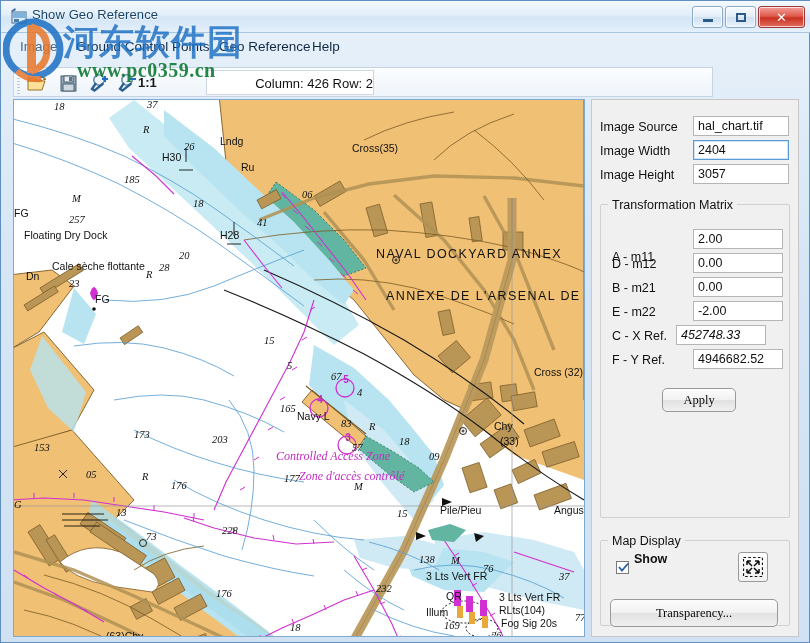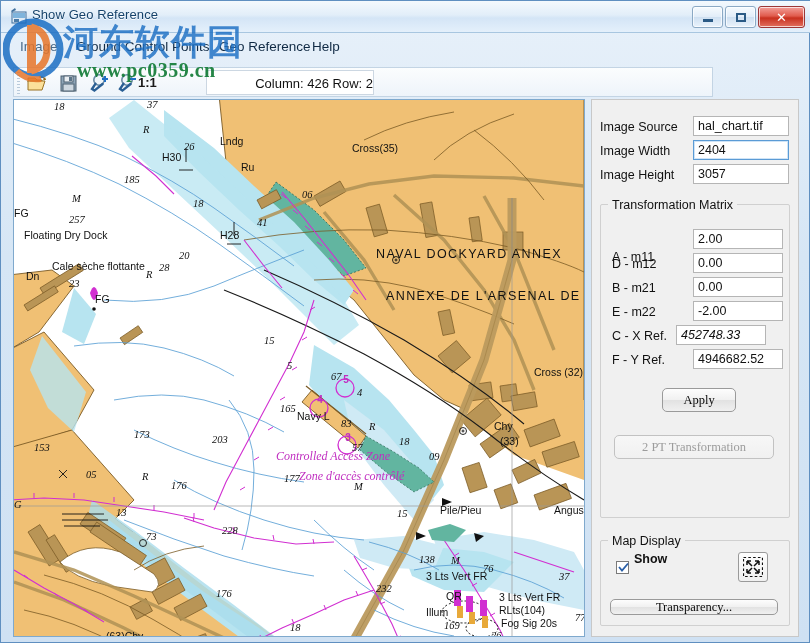--- a/index.html
+++ b/index.html
@@ -555,21 +555,20 @@
     <span class="fld-label" style="left:20px;top:205px;">E - m22</span>
     <div class="txtbox" style="left:101px;top:201px;width:90px;">-2.00</div>
 
     <span class="fld-label" style="left:20px;top:229px;">C - X Ref.</span>
     <div class="txtbox" style="left:84px;top:225px;width:90px;font-style:italic;">452748.33</div>
 
     <span class="fld-label" style="left:20px;top:253px;">F - Y Ref.</span>
     <div class="txtbox" style="left:101px;top:249px;width:90px;">4946682.52</div>
 
     <div class="btn" style="left:70px;top:280px;width:74px;height:24px;">Apply</div>
-    <div class="btn disabled" style="left:22px;top:327px;width:160px;height:24px;">2 PT Transformation</div>
 
     <div class="groupbox" style="left:8px;top:440px;width:190px;height:86px;"></div>
     <span class="group-title" style="left:16px;top:434px;">Map Display</span>
 
     <div class="chk" style="left:24px;top:461px;">
       <svg width="11" height="11" viewBox="0 0 11 11">
         <path d="M1 5 L4 8.5 L10 1.5" stroke="#2a5fa8" stroke-width="1.8" fill="none"></path>
       </svg>
     </div>
     <span class="chk-label" style="left:42px;top:452px;font-weight:bold;">Show</span>
@@ -577,21 +576,21 @@
     <div class="fitbtn" style="left:146px;top:452px;">
       <svg width="20" height="20" viewBox="0 0 20 20">
         <rect x="0.5" y="0.5" width="19" height="19" fill="none" stroke="#111" stroke-width="1.2" stroke-dasharray="2.6 2.2"></rect>
         <path d="M4 4 L9 9 M4 4 v4 M4 4 h4" stroke="#111" stroke-width="1.5" fill="none"></path>
         <path d="M16 4 L11 9 M16 4 v4 M16 4 h-4" stroke="#111" stroke-width="1.5" fill="none"></path>
         <path d="M4 16 L9 11 M4 16 v-4 M4 16 h4" stroke="#111" stroke-width="1.5" fill="none"></path>
         <path d="M16 16 L11 11 M16 16 v-4 M16 16 h-4" stroke="#111" stroke-width="1.5" fill="none"></path>
       </svg>
     </div>
 
-    <div class="btn" style="left:18px;top:491px;width:168px;height:16px;">Transparency...</div>
+    <div class="btn" style="left:18px;top:491px;width:168px;height:28px;">Transparency...</div>
   </div>
 
   <div class="watermark">
     <svg width="72" height="80" viewBox="0 0 72 80" style="position:absolute;left:2px;top:14px;opacity:.85;">
       <circle cx="30" cy="34" r="27" fill="none" stroke="#1c6fc4" stroke-width="7"></circle>
       <path d="M28 12 q16 4 16 22 q0 18 -16 22" fill="none" stroke="#e8762a" stroke-width="7"></path>
       <path d="M24 10 h9 v48 h-9 Z" fill="#e8762a"></path>
       <path d="M14 56 q10 10 24 8" fill="none" stroke="#e8762a" stroke-width="6"></path>
     </svg>
     <span class="wm-cn">河东软件园</span>

